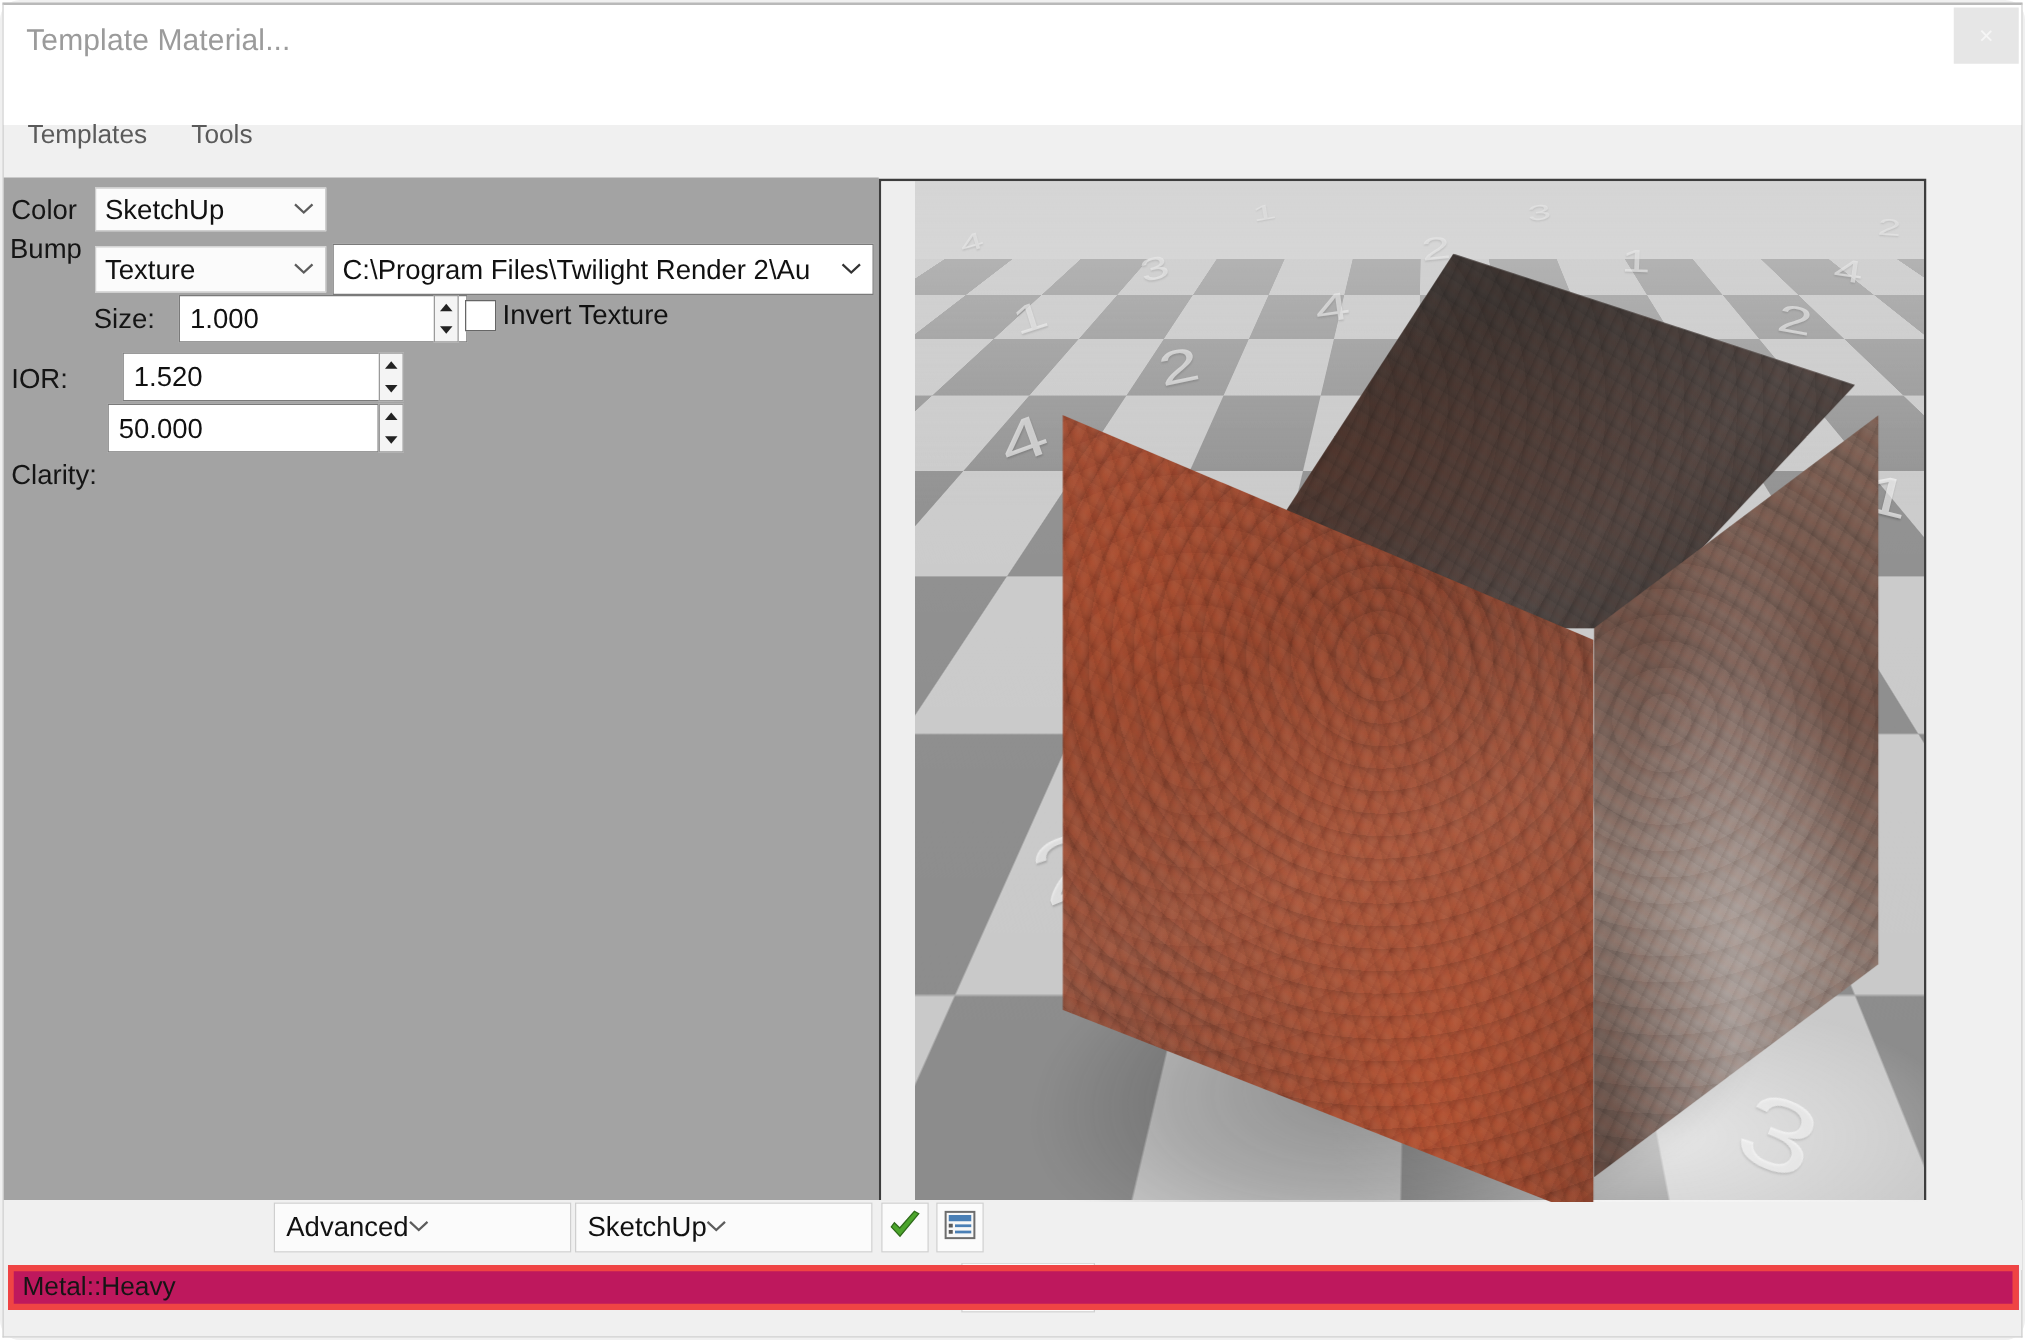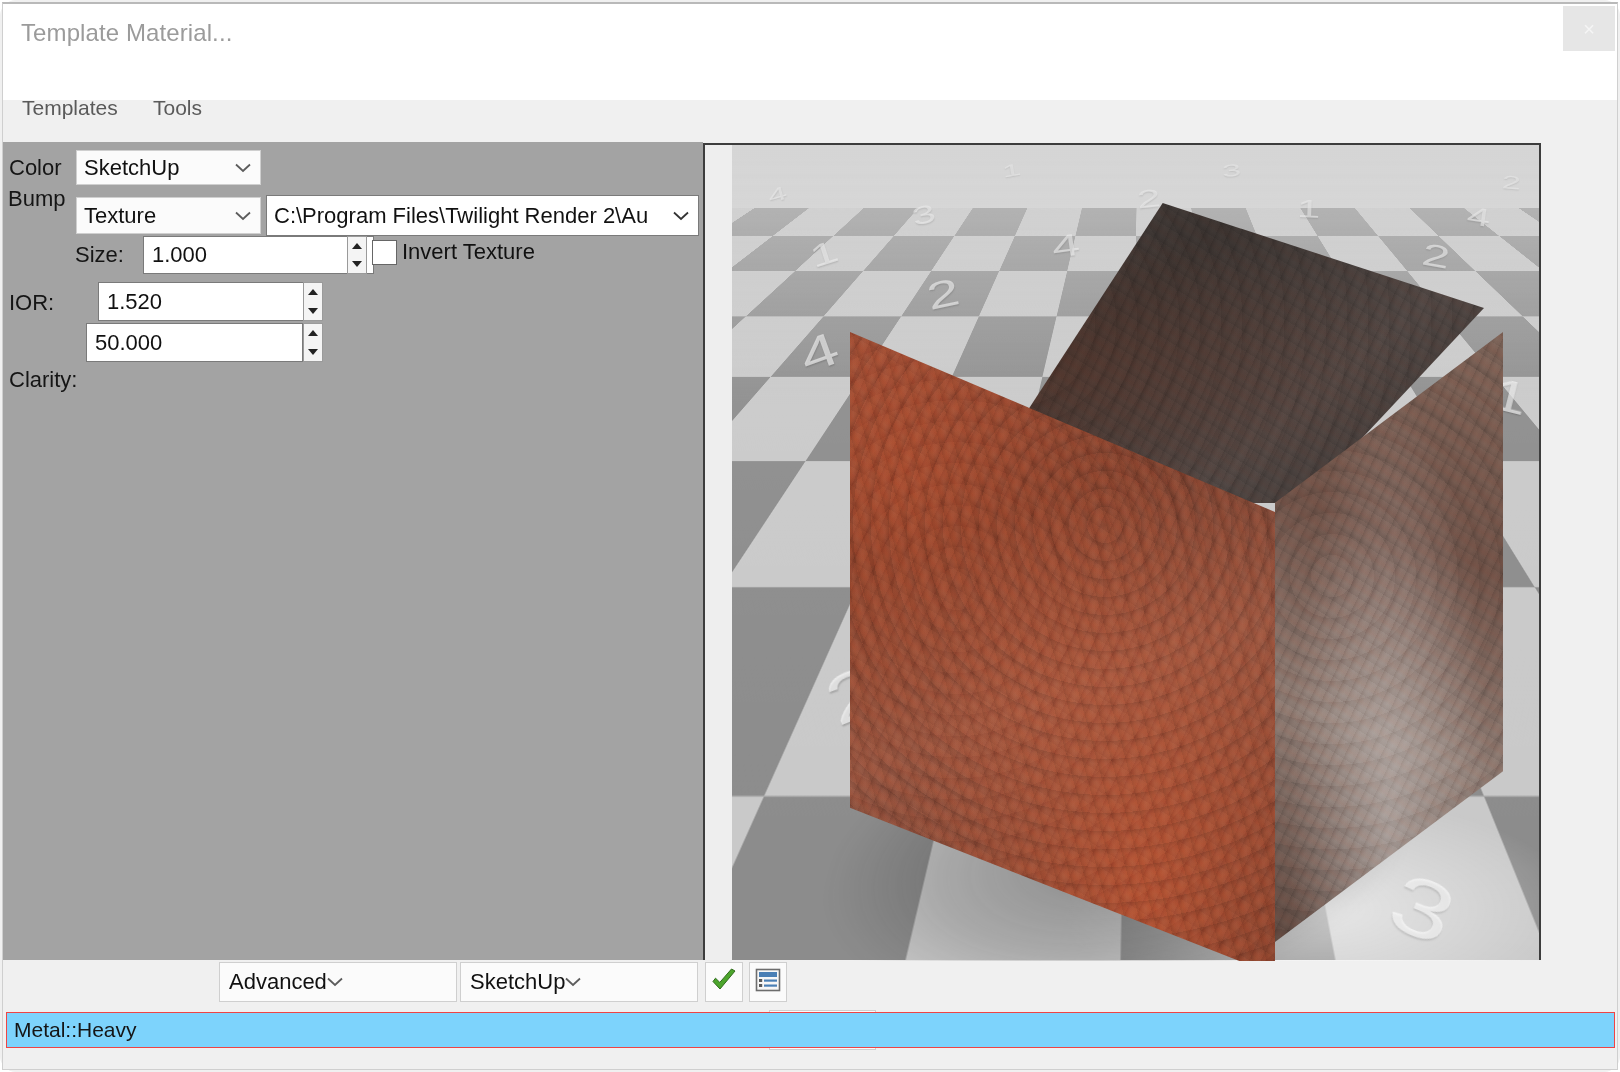--- a/index.html
+++ b/index.html
@@ -401,22 +401,22 @@
     border: 1px solid #cfcfcf;
     display: flex; align-items: center; justify-content: center;
     cursor: pointer;
   }
 
   
   .statusbar {
     position: absolute;
     left: 3px; top: 1008px;
     width: 1609px; height: 36px;
-    background: #7dd3fc;
-    border: 1px solid #ef4444;
+    background: #be185d;
+    border: 5px solid #ef4444;
     display: flex;
     align-items: center;
   }
   .status-text {
     font-size: 21px;
     color: #151515;
     margin-left: 7px;
     white-space: nowrap;
   }
 </style>

